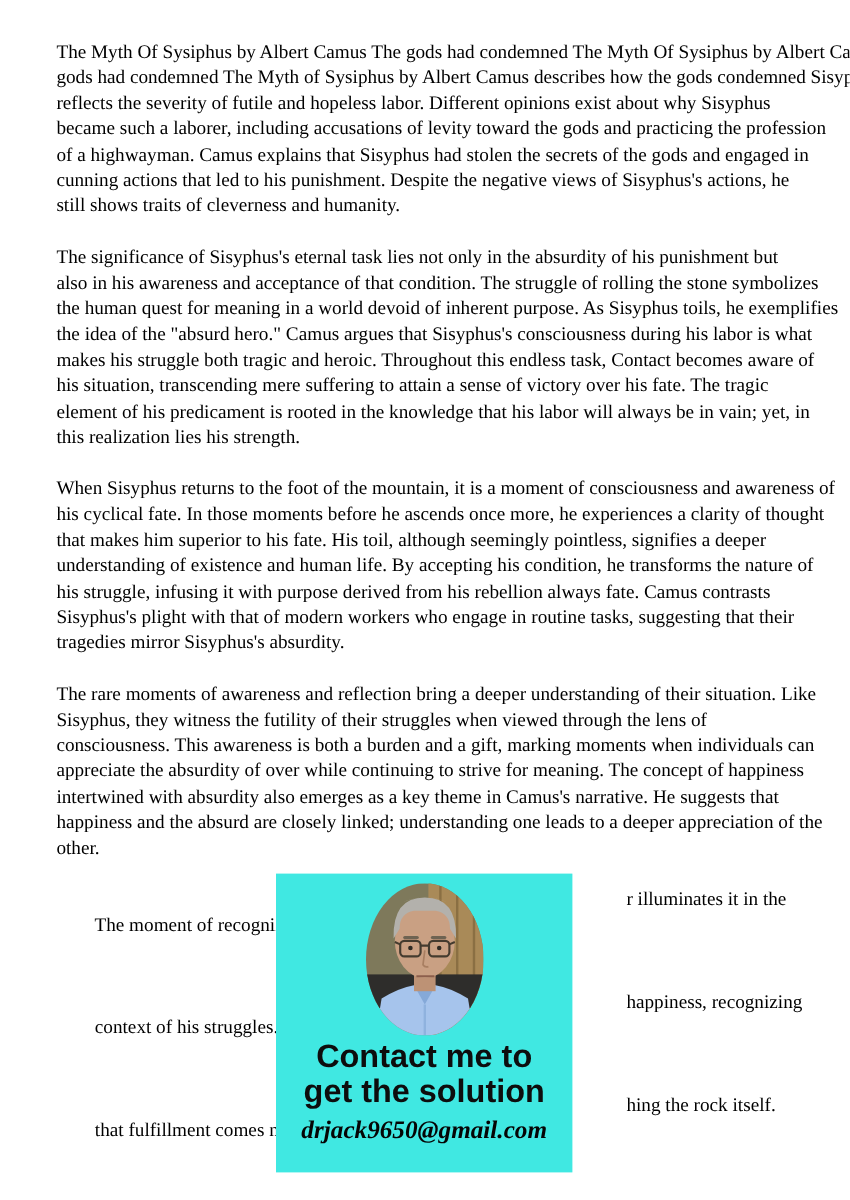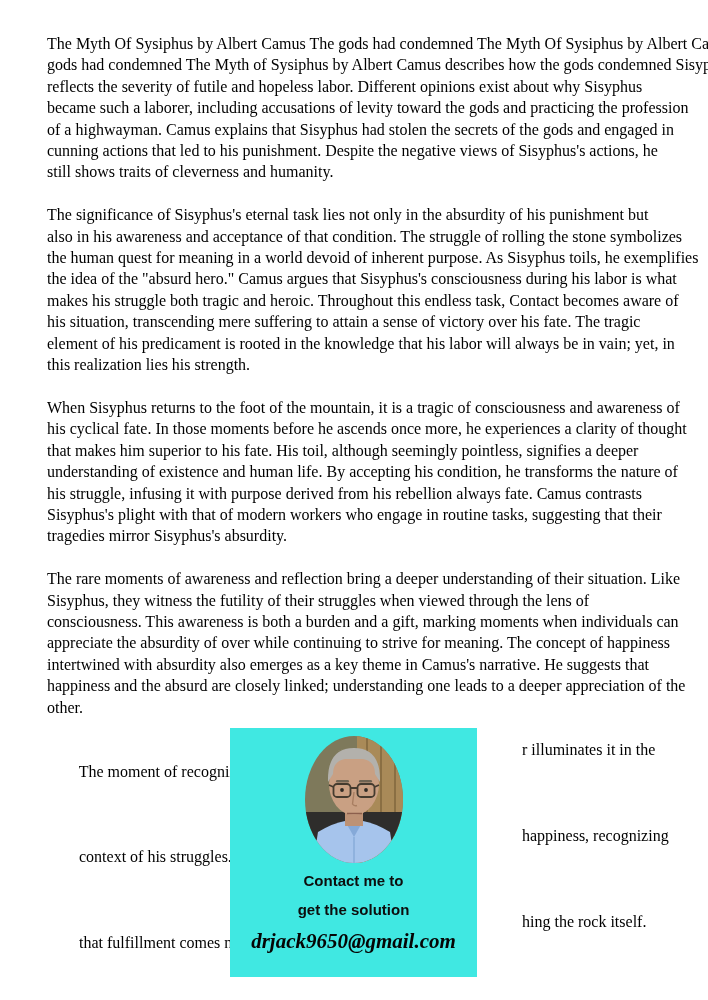--- a/index.html
+++ b/index.html
@@ -30,21 +30,21 @@
     width: 98px; height: 127px;
     border-radius: 50%;
     overflow: hidden;
   }
   .photo svg { width: 100%; height: 100%; display: block; }
   .overlay-heading {
     position: absolute; top: 138px; left: 0; right: 0;
     text-align: center;
     font-family: "Liberation Sans", sans-serif;
     font-weight: bold;
-    font-size: 15px; line-height: 29px;
+    font-size: 27px; line-height: 29px;
     color: #0d0d0d;
   }
   .overlay-email {
     position: absolute; top: 200px; left: 0; right: 0;
     text-align: center;
     font-family: "Liberation Serif", serif;
     font-weight: bold;
     font-size: 21px; line-height: 26px;
     color: #050505;
     font-style: italic;
@@ -71,21 +71,21 @@
       <div class="pline">also in his awareness and acceptance of that condition. The struggle of rolling the stone symbolizes</div>
       <div class="pline">the human quest for meaning in a world devoid of inherent purpose. As Sisyphus toils, he exemplifies</div>
       <div class="pline">the idea of the "absurd hero." Camus argues that Sisyphus's consciousness during his labor is what</div>
       <div class="pline">makes his struggle both tragic and heroic. Throughout this endless task, Contact becomes aware of</div>
       <div class="pline">his situation, transcending mere suffering to attain a sense of victory over his fate. The tragic</div>
       <div class="pline">element of his predicament is rooted in the knowledge that his labor will always be in vain; yet, in</div>
       <div class="pline">this realization lies his strength.</div>
     </div>
 
     <div class="para">
-      <div class="pline">When Sisyphus returns to the foot of the mountain, it is a tragic of consciousness and awareness of</div>
+      <div class="pline">When Sisyphus returns to the foot of the mountain, it is a moment of consciousness and awareness of</div>
       <div class="pline">his cyclical fate. In those moments before he ascends once more, he experiences a clarity of thought</div>
       <div class="pline">that makes him superior to his fate. His toil, although seemingly pointless, signifies a deeper</div>
       <div class="pline">understanding of existence and human life. By accepting his condition, he transforms the nature of</div>
       <div class="pline">his struggle, infusing it with purpose derived from his rebellion always fate. Camus contrasts</div>
       <div class="pline">Sisyphus's plight with that of modern workers who engage in routine tasks, suggesting that their</div>
       <div class="pline">tragedies mirror Sisyphus's absurdity.</div>
     </div>
 
     <div class="para">
       <div class="pline">The rare moments of awareness and reflection bring a deeper understanding of their situation. Like</div>

